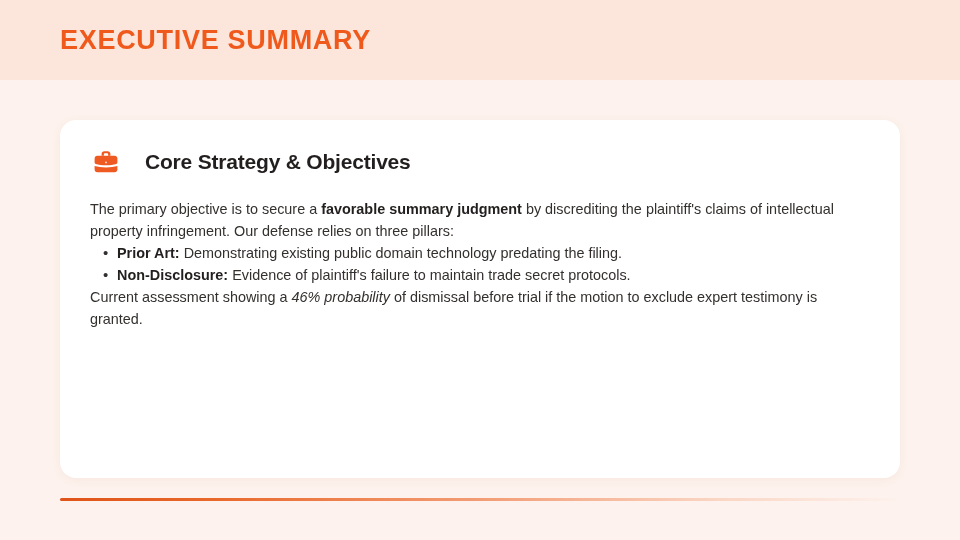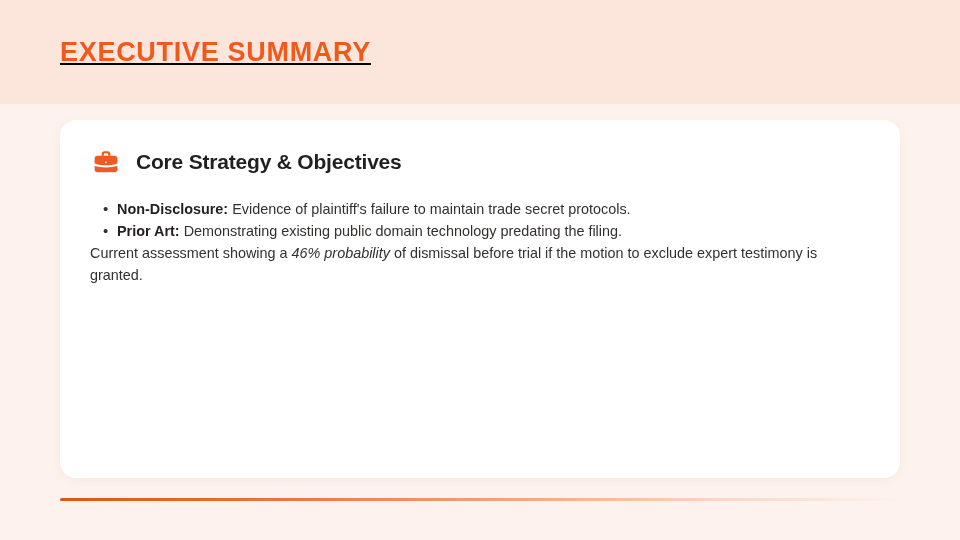--- a/index.html
+++ b/index.html
@@ -23,25 +23,24 @@
     height: 540px;
     background: #FDF2ED;
   }
 
   
   .header-band {
     position: absolute;
     left: 0;
     top: 0;
     width: 960px;
-    height: 104px;
+    height: 80px;
     background: #FCE5DA;
     display: flex;
     align-items: center;
-    text-decoration: underline;
   }
   .header-title {
     margin: 0;
     padding-left: 60px;
     font-family: "Liberation Sans", sans-serif;
     font-size: 27px;
     font-weight: 700;
     letter-spacing: 0.7px;
     color: #F0591C;
     text-transform: uppercase;
@@ -57,21 +56,21 @@
     height: 358px;
     background: #FFFFFF;
     border-radius: 16px;
     box-shadow: 0 2px 10px rgba(190, 110, 70, 0.07);
     padding: 26px 32px 24px 30px;
   }
 
   .card-head {
     display: flex;
     align-items: center;
-    gap: 14px;
+    gap: 23px;
     margin-bottom: 20px;
   }
 
   .icon-briefcase {
     width: 32px;
     height: 32px;
     flex: 0 0 32px;
     display: flex;
     align-items: center;
     justify-content: center;
@@ -150,24 +149,25 @@
           <path d="M4.6 12.4c0-1.5 1.2-2.7 2.7-2.7h17.4c1.5 0 2.7 1.2 2.7 2.7v4.2c0 .6-.4 1.1-1 1.3-2.8.8-6.6 1.3-10.4 1.3s-7.6-.5-10.4-1.3c-.6-.2-1-.7-1-1.3v-4.2z" fill="#EF5A22"></path>
           <path d="M4.6 20.1v3.5c0 1.5 1.2 2.7 2.7 2.7h17.4c1.5 0 2.7-1.2 2.7-2.7v-3.5c-3 .9-7.1 1.4-11.4 1.4s-8.4-.5-11.4-1.4z" fill="#EF5A22"></path>
           <circle cx="16" cy="16.4" r="0.95" fill="#FFD9C6"></circle>
         </svg>
       </span>
       <h2 class="card-title">Core Strategy &amp; Objectives</h2>
     </div>
 
     <div class="card-body">
 
+      <p><span>The primary objective is to secure a </span><strong>favorable summary judgment</strong><span> by discrediting the plaintiff's claims of intellectual property infringement. Our defense relies on three pillars:</span></p>
 
       <ul class="pillar-list">
+        <li><span class="pillar-label">Prior Art:</span><span> Demonstrating existing public domain technology predating the filing.</span></li>
         <li><span class="pillar-label">Non-Disclosure:</span><span> Evidence of plaintiff's failure to maintain trade secret protocols.</span></li>
-        <li><span class="pillar-label">Prior Art:</span><span> Demonstrating existing public domain technology predating the filing.</span></li>
       </ul>
 
       <p><span>Current assessment showing a </span><em>46% probability</em><span> of dismissal before trial if the motion to exclude expert testimony is granted.</span></p>
 
     </div>
   </div>
 
   <div class="accent-bar"></div>
 
 </div>

